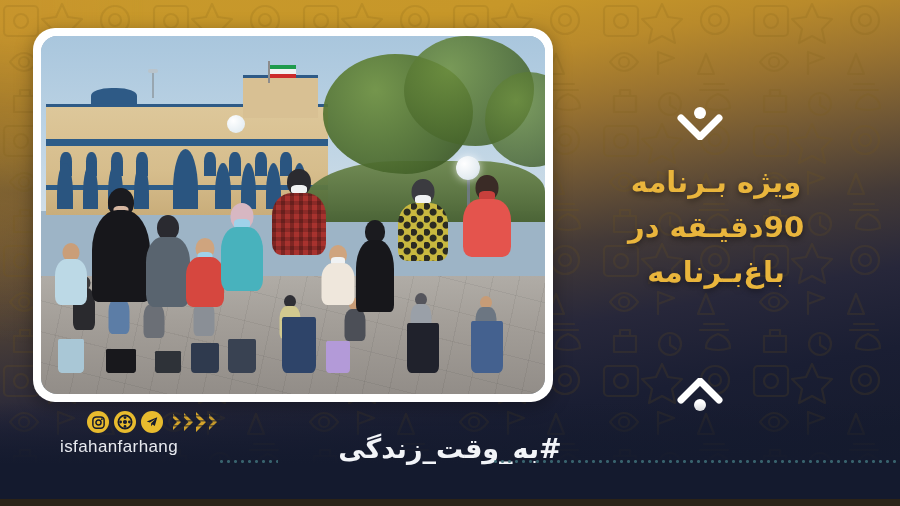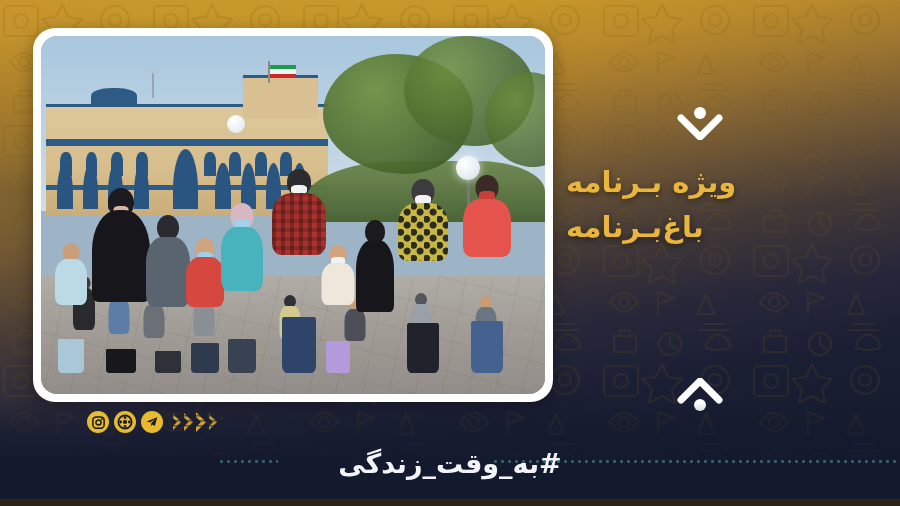--- a/index.html
+++ b/index.html
@@ -193,21 +193,21 @@
     background:#9fd2ea;
   }
   .mask.white { background:#f0f2f3; }
   .mask.red   { background:#c7403c; }
 
   
   .headline {
     position:absolute;
     right:34px; top:160px;
     width:300px;
-    text-align:left;
+    text-align:center;
     direction:rtl;
     font-family:"DejaVu Sans", sans-serif;
     font-weight:bold;
     font-size:29px;
     line-height:1.55;
     color:#e9b53c;
     text-shadow:0 2px 6px rgba(0,0,0,0.45);
     letter-spacing:0.5px;
   }
   .headline .ln { display:block; white-space:nowrap; }
@@ -256,21 +256,21 @@
     font-family:"Liberation Sans", sans-serif;
     font-size:17px;
     letter-spacing:0.4px;
     color:#e8eaf0;
     direction:ltr;
     text-align:left;
   }
 
   .hashtag {
     position:absolute;
-    left:0; right:0; top:448px;
+    left:0; right:0; top:433px;
     text-align:center;
     direction:rtl;
     font-family:"DejaVu Sans", sans-serif;
     font-weight:bold;
     font-size:27px;
     color:#f2f4f8;
     pointer-events:none;
   }
   .hashtag span { display:inline-block; }
 
@@ -482,20 +482,21 @@
 
   <div class="deco-icon deco-bottom">
     <svg viewBox="0 0 46 34" aria-hidden="true">
       <path d="M4 22 L23 3 L42 22" fill="none" stroke="#ffffff" stroke-width="7" stroke-linecap="round" stroke-linejoin="round"></path>
       <circle cx="23" cy="27" r="6" fill="#ffffff"></circle>
     </svg>
   </div>
 
   <div class="headline">
     <span class="ln">ویژه بـرنامه</span>
+    <span class="ln">90دقیـقه در</span>
     <span class="ln">باغ‌بـرنامه</span>
   </div>
 
   <div class="bottom-bar"></div>
 
   <div class="brand">
     <div class="brand-row">
 
       <span class="chev-mark">
         <svg width="48" height="20" viewBox="0 0 48 20" aria-hidden="true">
@@ -532,20 +533,21 @@
 
       <span class="soc">
         <svg width="15" height="15" viewBox="0 0 24 24" aria-hidden="true">
           <rect x="3" y="3" width="18" height="18" rx="5.5" fill="none" stroke="#141a2e" stroke-width="2.4"></rect>
           <circle cx="12" cy="12" r="4.1" fill="none" stroke="#141a2e" stroke-width="2.4"></circle>
           <circle cx="17.4" cy="6.6" r="1.4" fill="#141a2e"></circle>
         </svg>
       </span>
 
     </div>
+    <div class="brand-name">isfahanfarhang</div>
   </div>
 
   <div class="dot-line left"></div>
 
   <div class="hashtag">
     <span>#به_وقت_زندگی</span>
   </div>
 
   <div class="dot-line right"></div>
 

